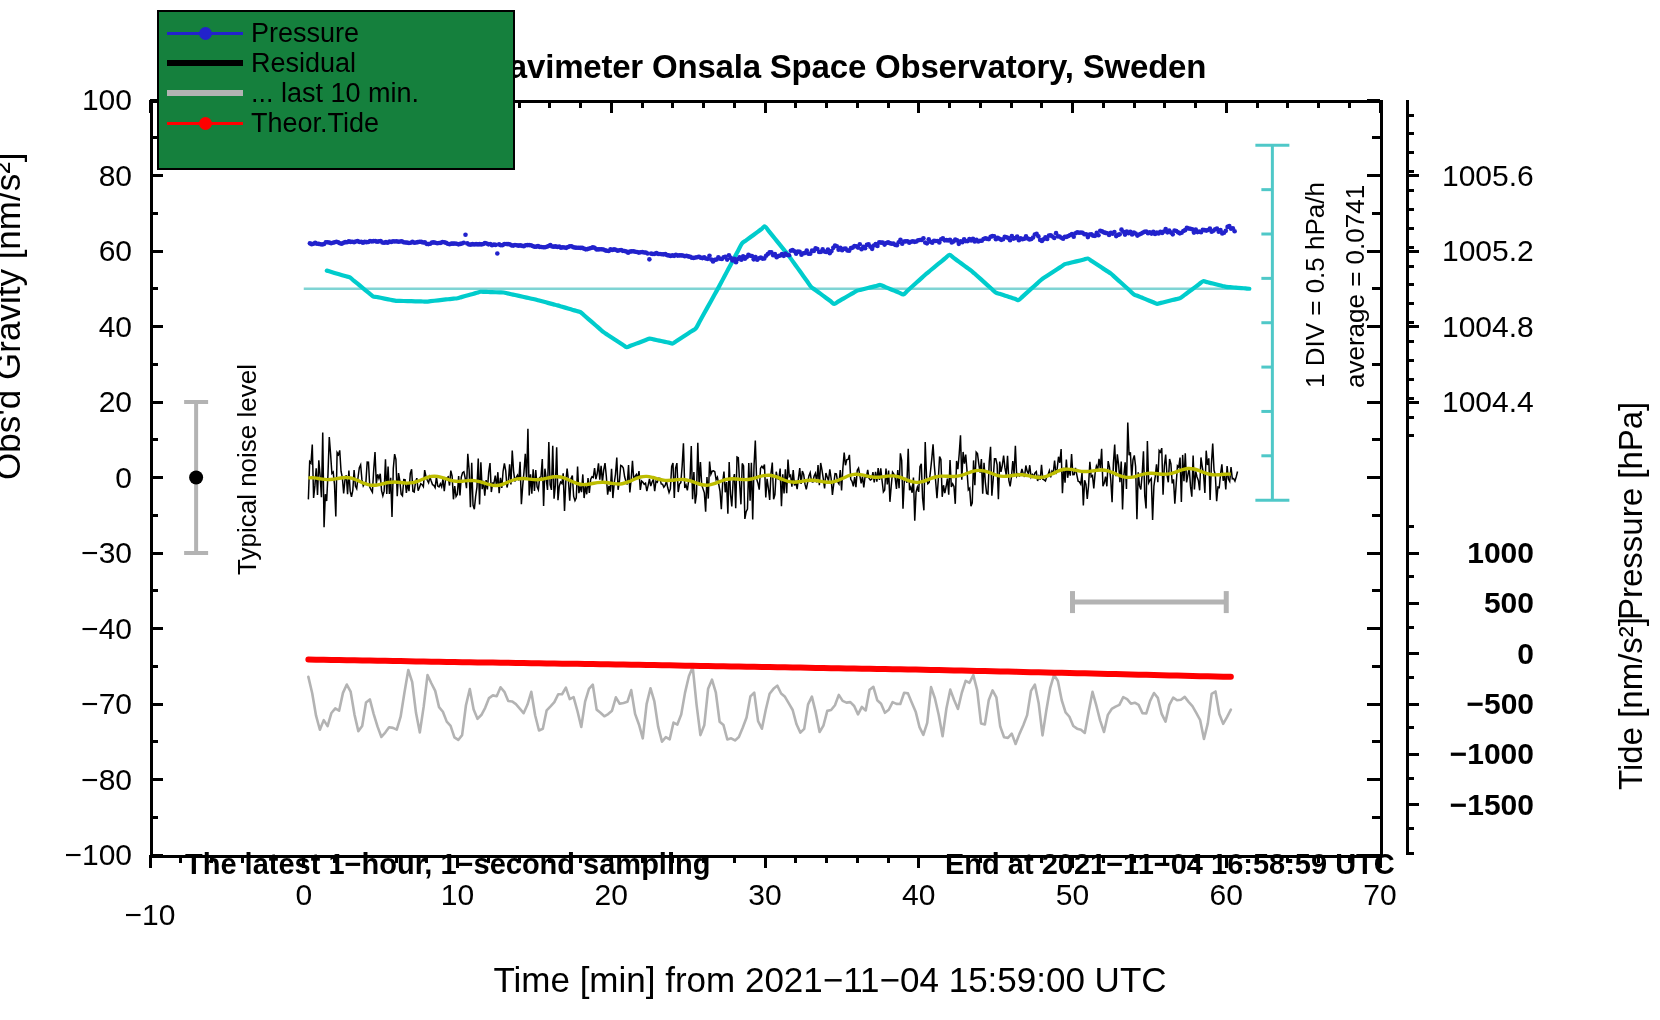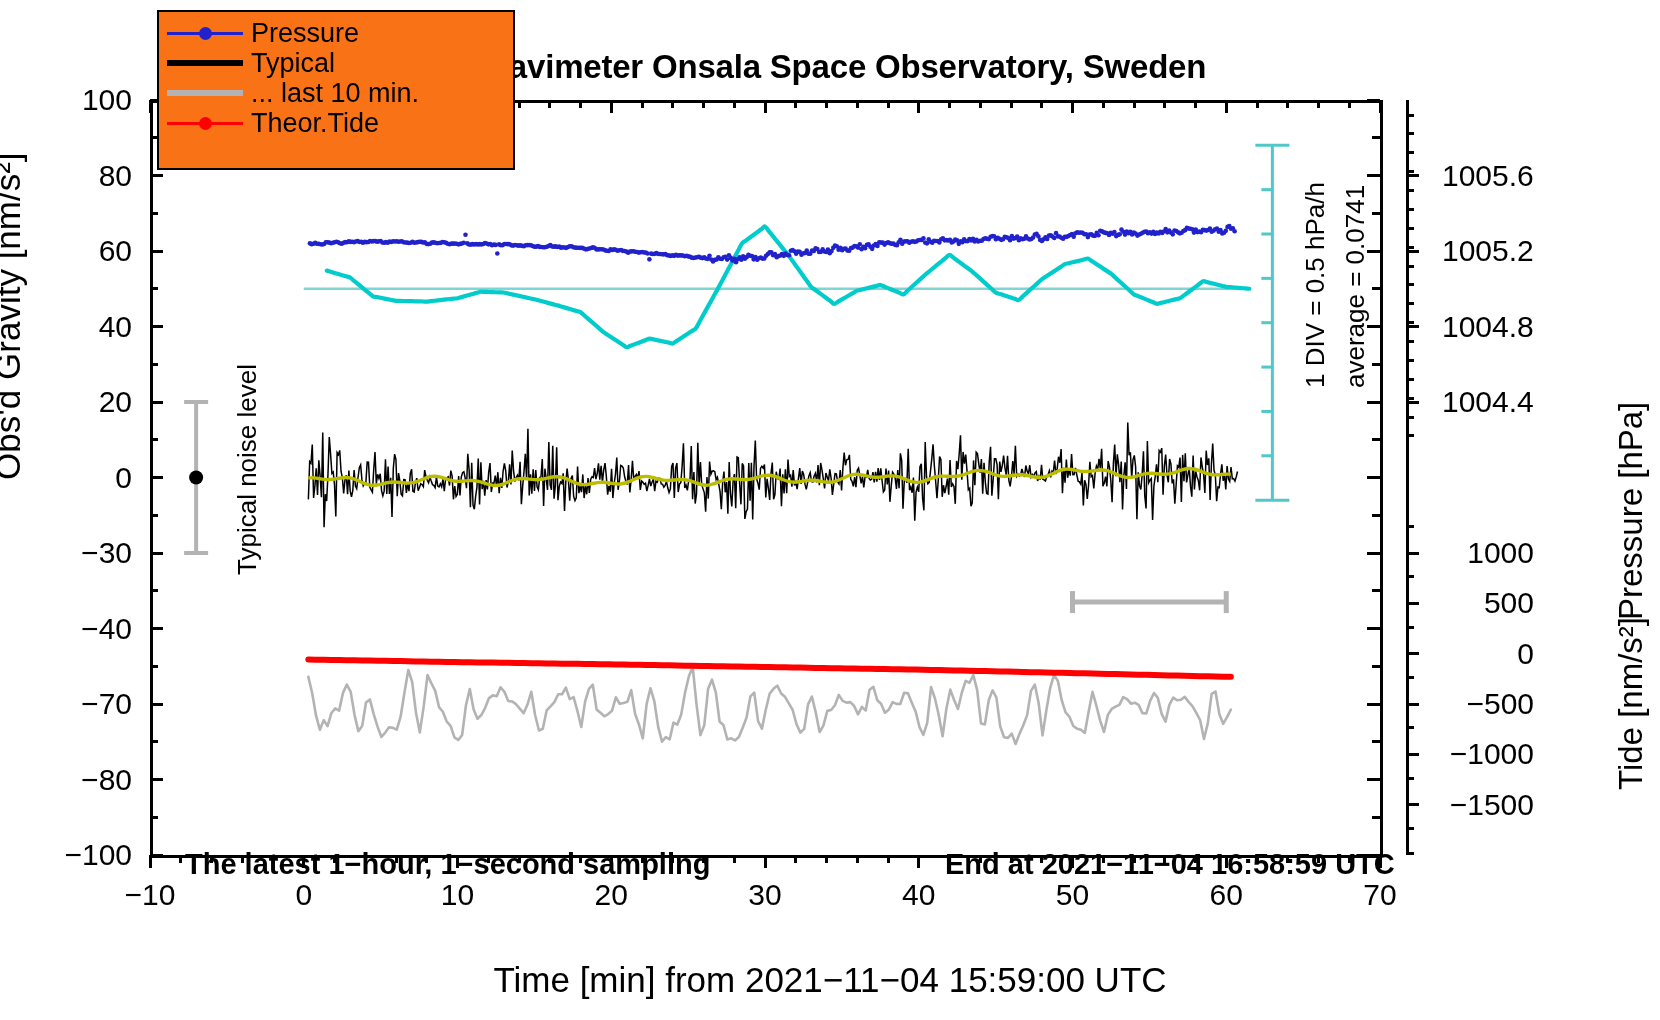--- a/index.html
+++ b/index.html
@@ -25,42 +25,42 @@
   .tick-bm{top:755px;width:3px;height:8px;}
   .tick-t{top:0;width:3px;height:13px;}
   .tick-tm{top:0;width:3px;height:8px;}
 
   .tl-left{position:absolute;right:1248px;transform:translateY(-50%);
            font-size:30px;white-space:nowrap;}
   .tl-bottom{position:absolute;top:778px;transform:translateX(-50%);
              font-size:30px;white-space:nowrap;}
   .tl-p{position:absolute;left:1292px;transform:translateY(-50%);font-size:30px;white-space:nowrap;}
   .tl-t{position:absolute;left:1292px;transform:translateY(-50%);font-size:30px;white-space:nowrap;
-        width:92px;text-align:right;}
+        width:92px;text-align:right;font-weight:bold;}
 
   
   #axis-right2{position:absolute;left:1256px;top:0;width:0;height:755px;border-left:3px solid #000;}
   .tick-r2{position:absolute;left:1256px;width:13px;height:3px;}
   .tick-r2m{position:absolute;left:1256px;width:8px;height:3px;}
 
   
   #plot-title{position:absolute;left:150px;top:48px;width:1230px;text-align:center;
               font-size:33px;font-weight:bold;letter-spacing:-.2px;}
   #ylabel-left{position:absolute;left:-12px;top:480px;transform:rotate(-90deg);
                transform-origin:0 0;font-size:35px;white-space:nowrap;}
   #ylabel-pressure{position:absolute;left:1612px;top:620px;transform:rotate(-90deg);
                    transform-origin:0 0;font-size:33px;white-space:nowrap;}
   #ylabel-tide{position:absolute;left:1612px;top:790px;transform:rotate(-90deg);
                transform-origin:0 0;font-size:33px;white-space:nowrap;}
   #xlabel{position:absolute;left:0;top:960px;width:1660px;text-align:center;
           font-size:35px;white-space:nowrap;}
 
   
   #legend{position:absolute;left:157px;top:10px;width:358px;height:160px;
-          border:2px solid #000;background:#f97316;z-index:40;
+          border:2px solid #000;background:#15803d;z-index:40;
           padding:6px 0 0 0;box-sizing:border-box;}
   .leg-row{display:flex;align-items:center;height:30px;}
   .leg-sym{width:92px;height:30px;position:relative;flex:none;}
   .leg-line{position:absolute;left:8px;right:8px;top:50%;margin-top:-1.5px;height:3px;}
   .leg-line.thick{height:6px;margin-top:-3px;}
   .leg-dot{position:absolute;left:50%;top:50%;width:13px;height:13px;border-radius:50%;
            margin-left:-6.5px;margin-top:-6.5px;}
   .leg-txt{font-size:27px;white-space:nowrap;}
 
   
@@ -266,21 +266,21 @@
       <div class="tl-left" style="top: 528.5px;">−40</div>
       <div class="tl-left" style="top: 453px;">−30</div>
       <div class="tl-left" style="top: 377.5px;">0</div>
       <div class="tl-left" style="top: 302px;">20</div>
       <div class="tl-left" style="top: 226.5px;">40</div>
       <div class="tl-left" style="top: 151px;">60</div>
       <div class="tl-left" style="top: 75.5px;">80</div>
       <div class="tl-left" style="top: 0px;">100</div>
     </div>
   <div id="labels-bottom">
-      <div class="tl-bottom" style="left: 0px;">−10</div>
+      <div class="tl-bottom" style="left: 0px; margin-top: 20px;">−10</div>
       <div class="tl-bottom" style="left: 153.75px;">0</div>
       <div class="tl-bottom" style="left: 307.5px; text-align: right;">10</div>
       <div class="tl-bottom" style="left: 461.25px;">20</div>
       <div class="tl-bottom" style="left: 615px;">30</div>
       <div class="tl-bottom" style="left: 768.75px;">40</div>
       <div class="tl-bottom" style="left: 922.5px;">50</div>
       <div class="tl-bottom" style="left: 1076.25px;">60</div>
       <div class="tl-bottom" style="left: 1230px;">70</div>
     </div>
   <div id="labels-press">
@@ -870,21 +870,21 @@
       <div class="leg-sym">
         <div class="leg-line" style="background: rgb(34, 34, 204);"></div>
         <div class="leg-dot" style="background: rgb(34, 34, 204);"></div>
       </div>
       <div class="leg-txt">Pressure</div>
     </div>
     <div class="leg-row">
       <div class="leg-sym">
         <div class="leg-line thick" style="background: rgb(0, 0, 0);"></div>
       </div>
-      <div class="leg-txt">Typical</div>
+      <div class="leg-txt">Residual</div>
     </div>
     <div class="leg-row">
       <div class="leg-sym">
         <div class="leg-line thick" style="background: rgb(179, 179, 179);"></div>
       </div>
       <div class="leg-txt">... last 10 min.</div>
     </div>
     <div class="leg-row">
       <div class="leg-sym">
         <div class="leg-line" style="background: rgb(255, 0, 0);"></div>

